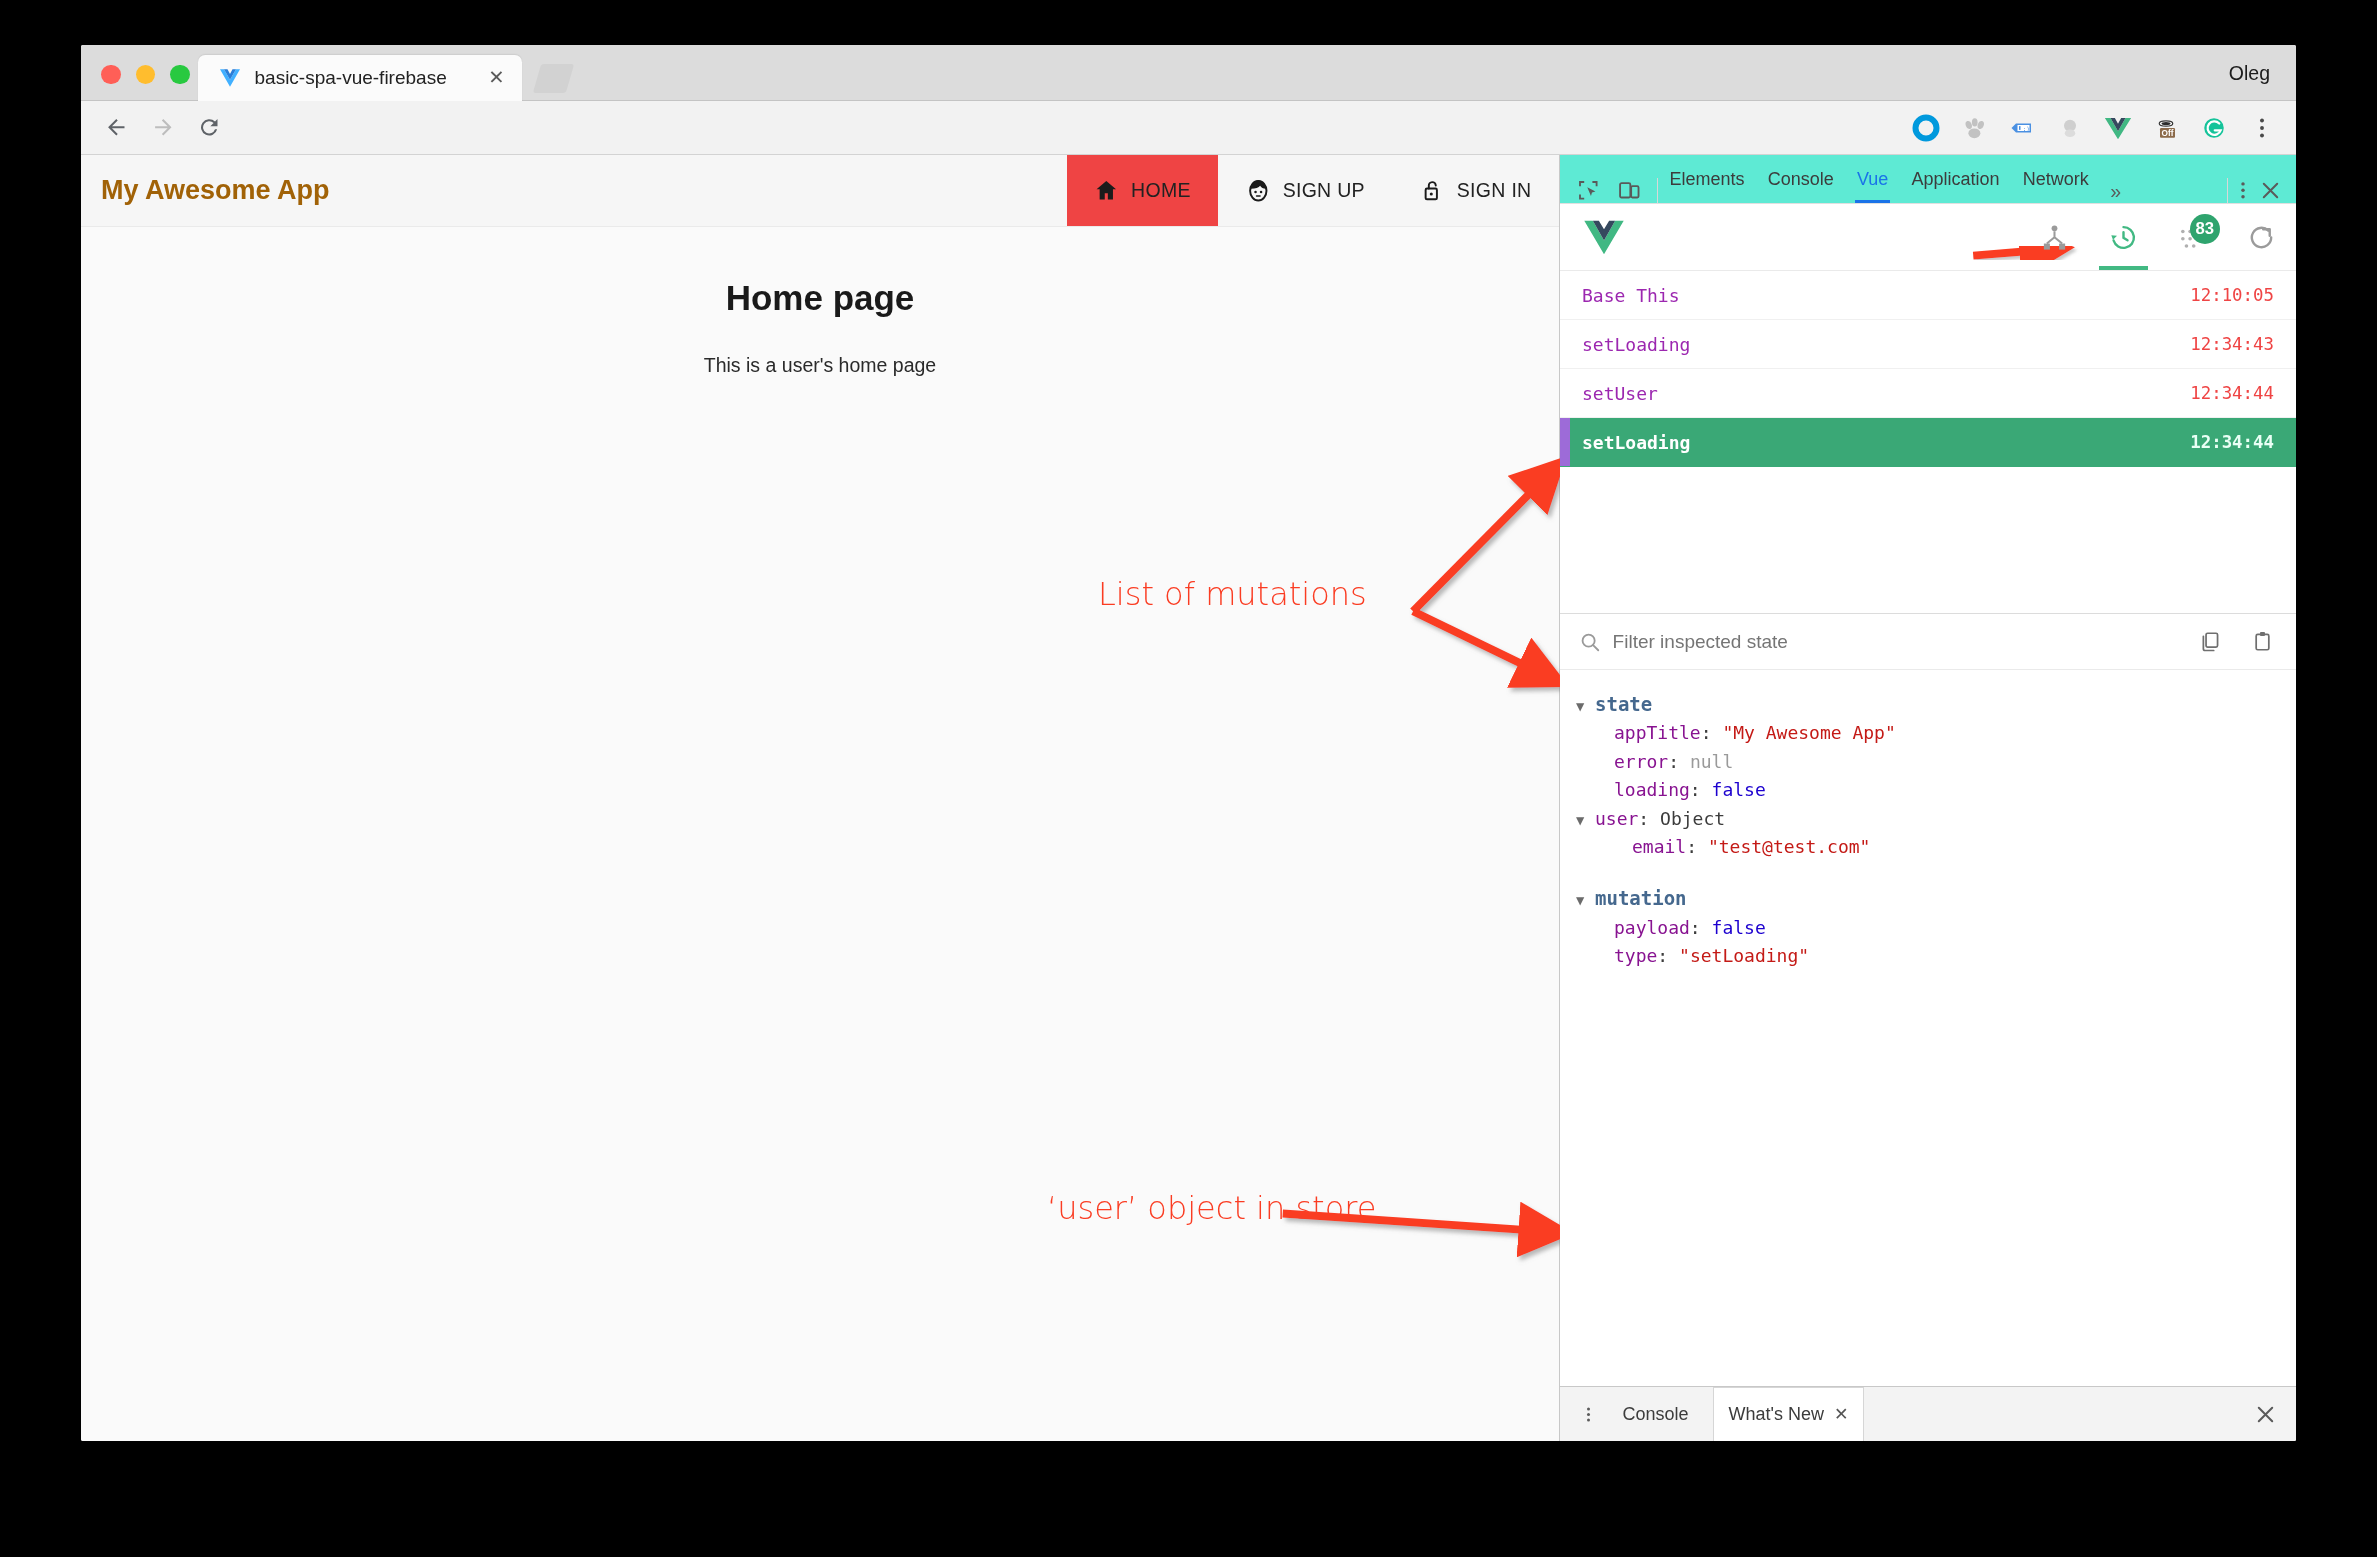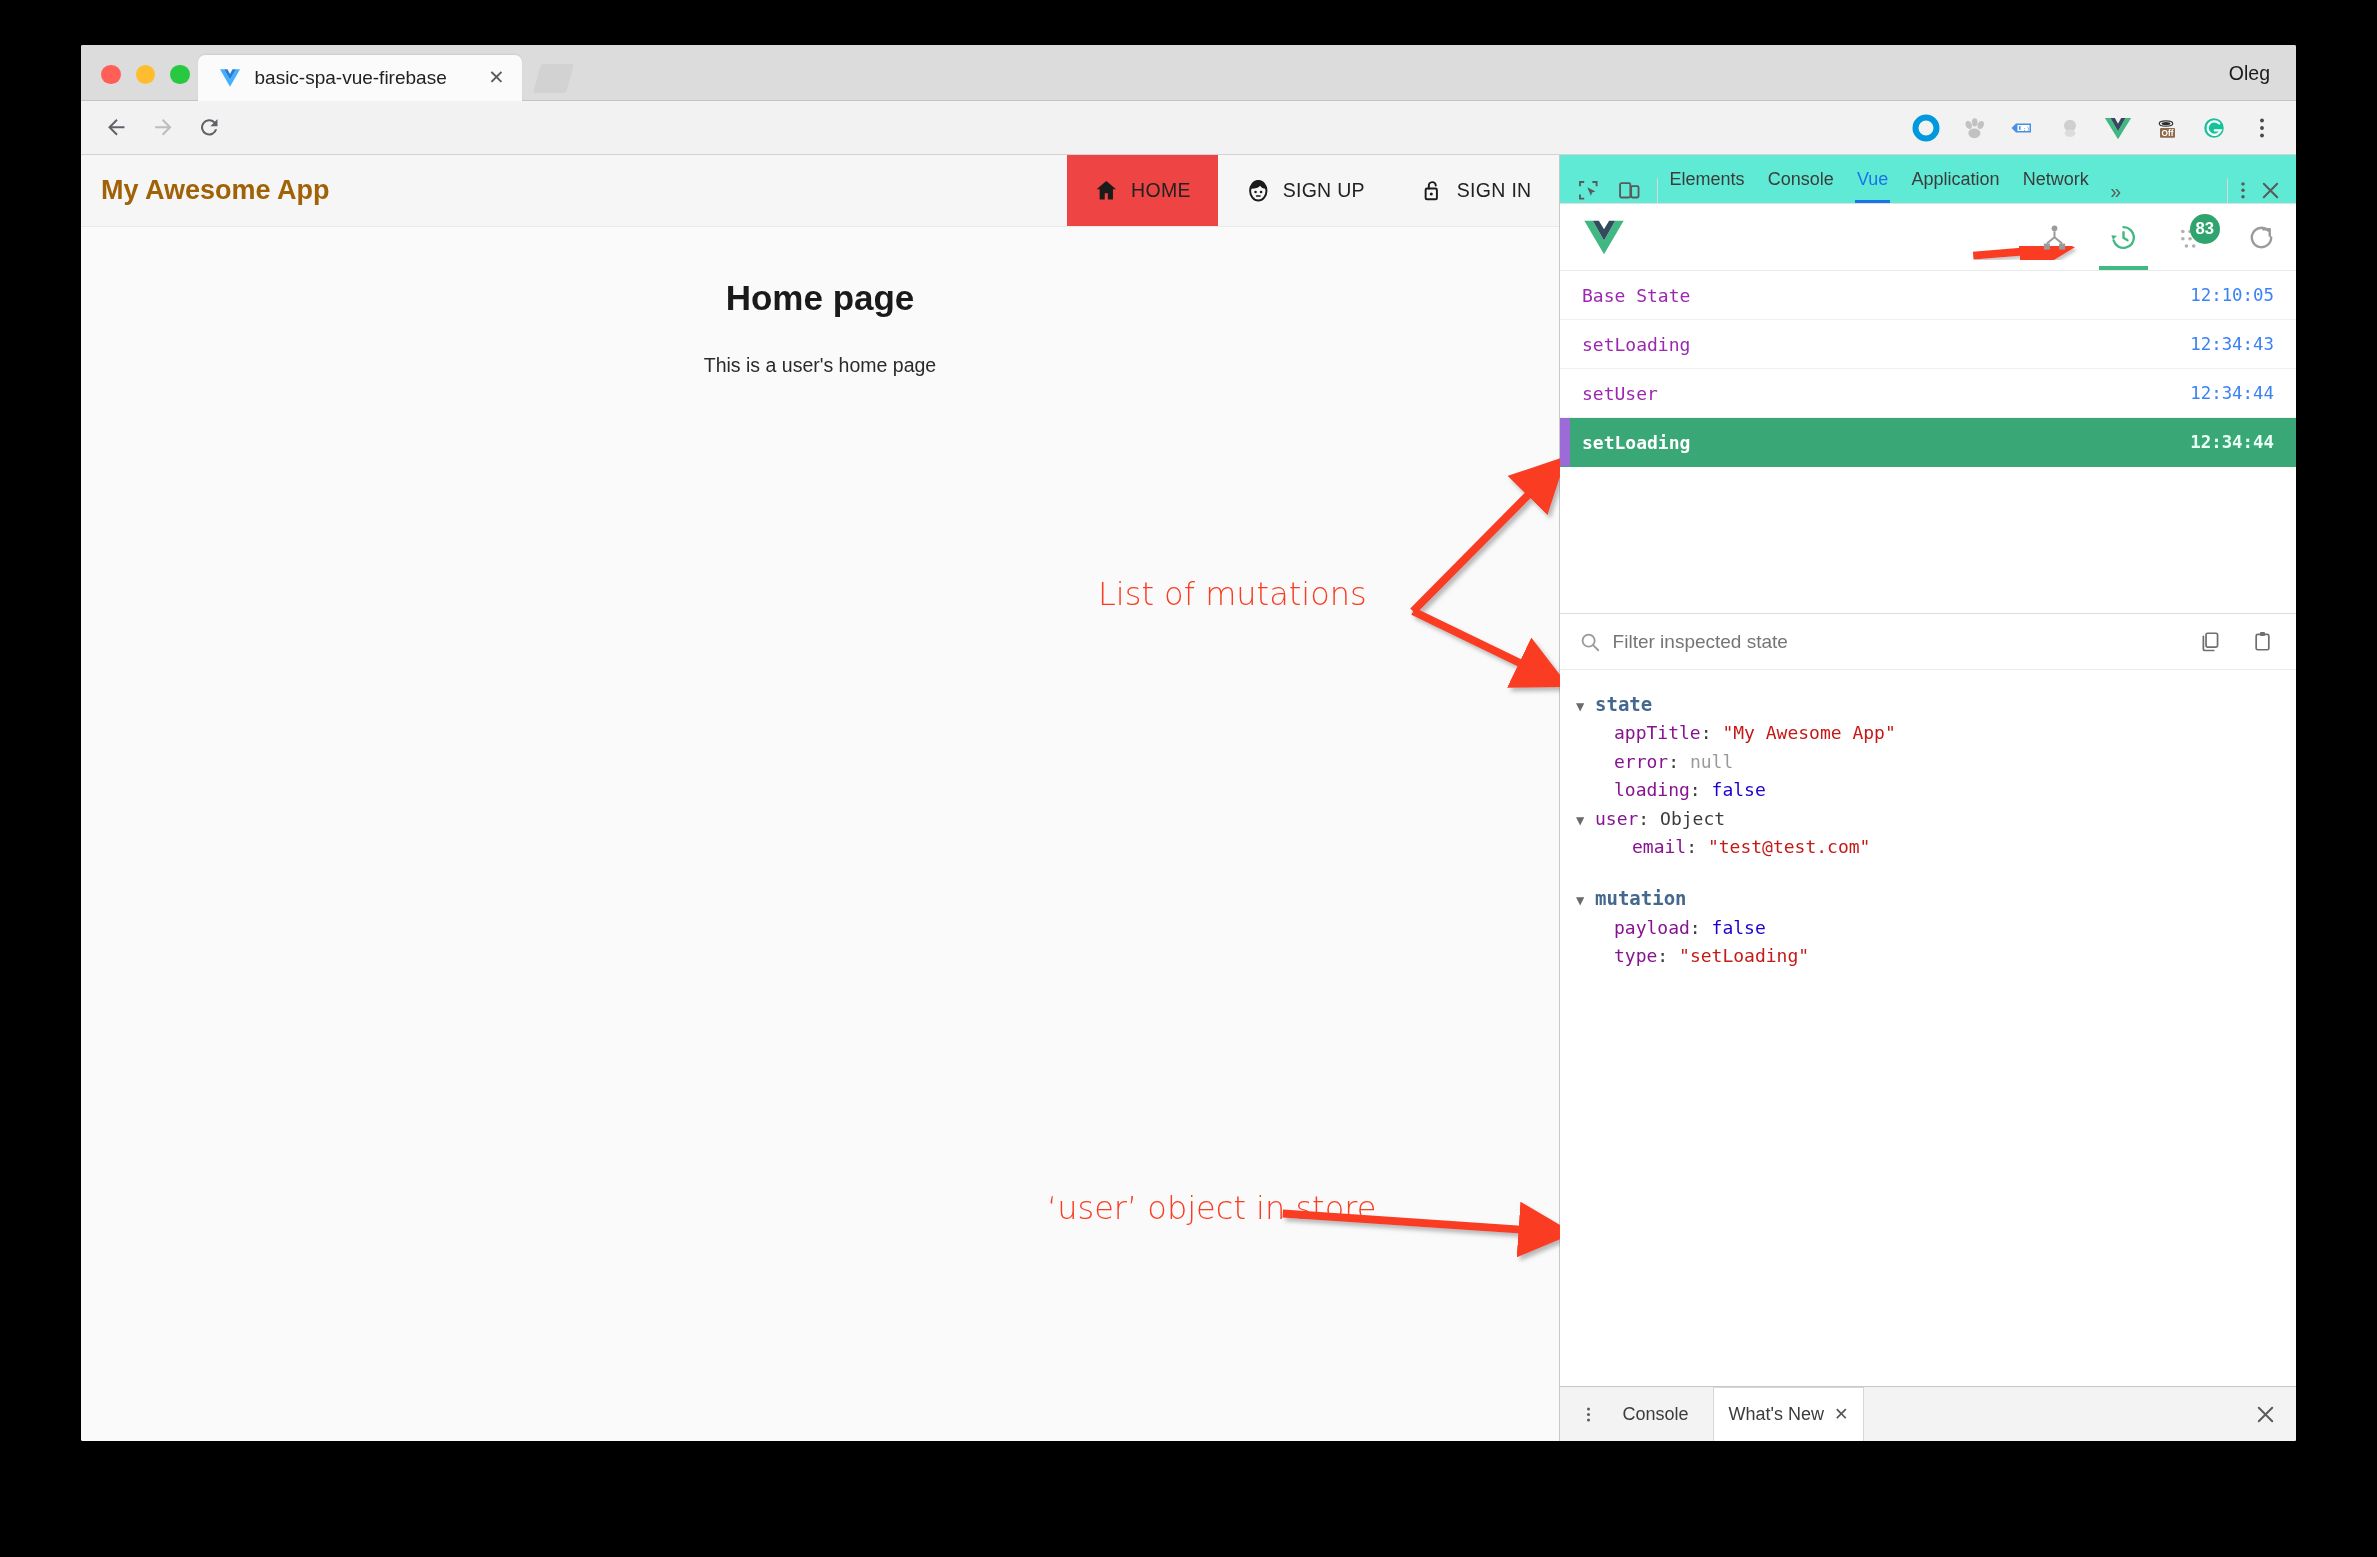--- a/index.html
+++ b/index.html
@@ -234,21 +234,21 @@
   }
   .mut-row {
     height: 49px;
     display: flex; align-items: center;
     border-bottom: 0.7px solid #f0f0f0;
     position: relative;
     padding: 0 0 0 22px;
     font-family: "DejaVu Sans Mono", monospace;
   }
   .mut-row .mname { font-size: 18px; color: #9c27b0; }
-  .mut-row .mtime { margin-left: auto; margin-right: 22px; font-size: 17.4px; color: #3b82f6; }
+  .mut-row .mtime { margin-left: auto; margin-right: 22px; font-size: 17.4px; color: #ef4444; }
   .mut-row.active { background: #3aa876; border-bottom-color: #3aa876; }
   .mut-row.active .mname { color: #fff; font-weight: bold; }
   .mut-row.active .mtime { color: #e9fff5; font-weight: bold; }
   .mut-row.active::before {
     content: ""; position: absolute; left: 0; top: 0; bottom: 0; width: 10px;
     background: #9d6bd8;
   }
 
   
   .inspector {
@@ -532,21 +532,21 @@
               <path d="M20 12a8 8 0 1 1-2.4-5.7" fill="none" stroke="#9b9b9b" stroke-width="2" stroke-linecap="round"></path>
               <path d="M13.4 5.2h5.4v5.4" fill="none" stroke="#9b9b9b" stroke-width="2" stroke-linecap="round" stroke-linejoin="round"></path>
             </svg>
           </div>
         </div>
       </div>
 
 
       <div class="mutations">
         <div class="mut-row">
-          <span class="mname">Base State</span>
+          <span class="mname">Base This</span>
           <span class="mtime">12:10:05</span>
         </div>
         <div class="mut-row">
           <span class="mname">setLoading</span>
           <span class="mtime">12:34:43</span>
         </div>
         <div class="mut-row">
           <span class="mname">setUser</span>
           <span class="mtime">12:34:44</span>
         </div>

